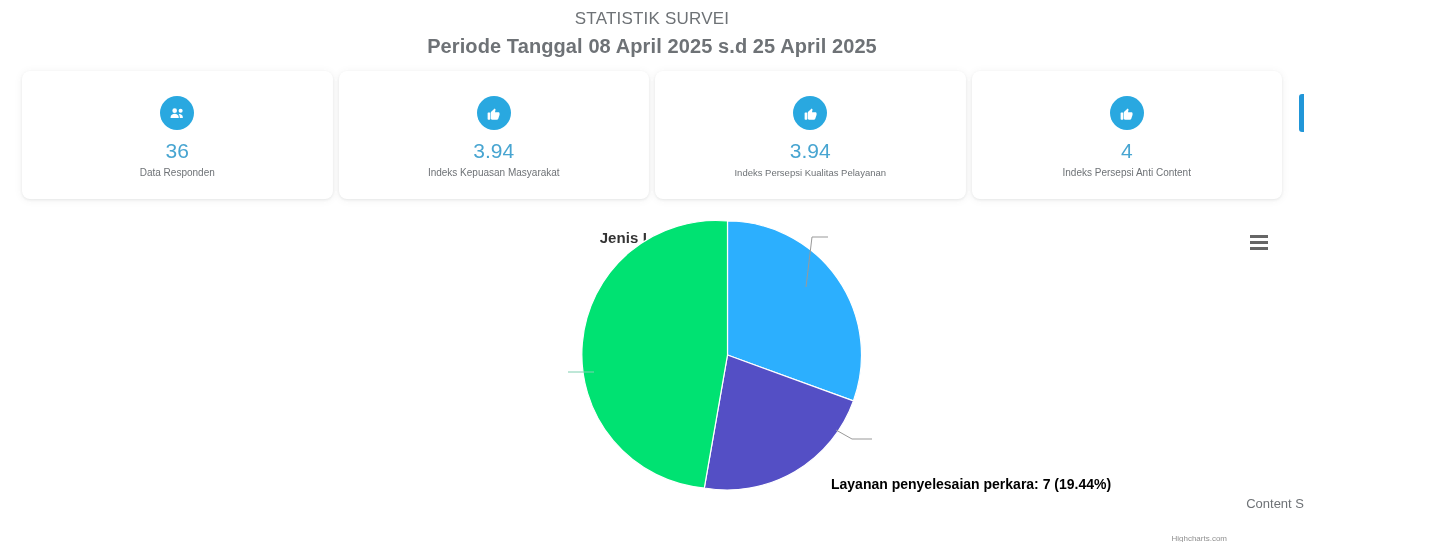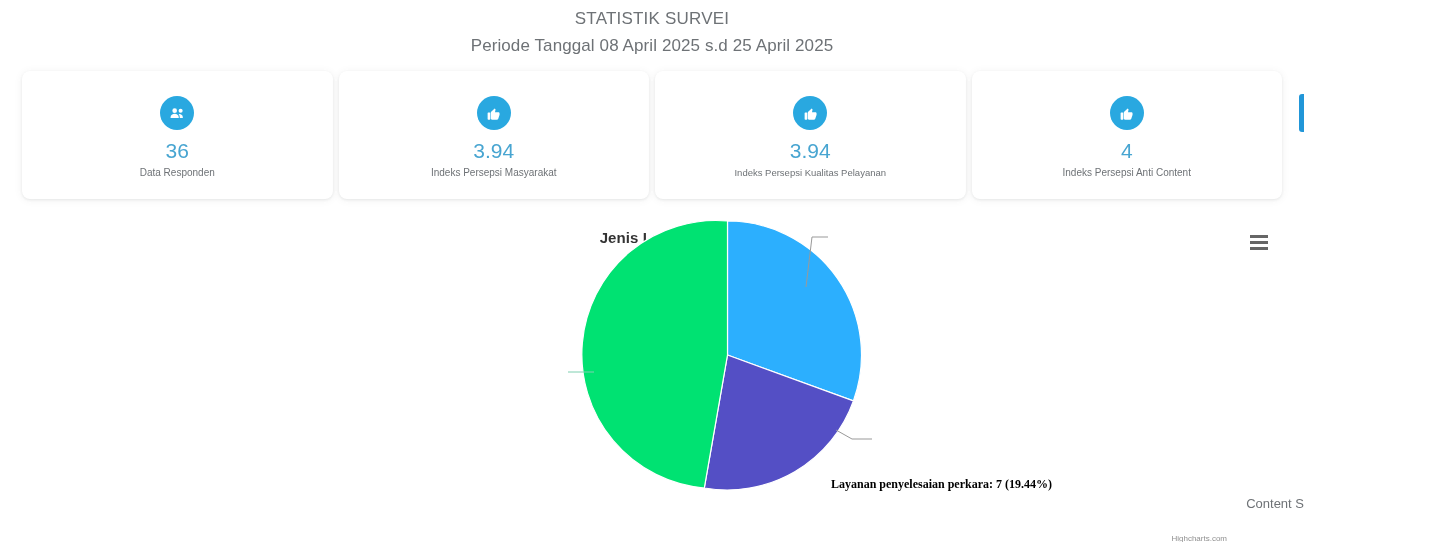--- a/index.html
+++ b/index.html
@@ -24,24 +24,24 @@
     padding-top: 8px;
   }
   .header-title {
     font-size: 17px;
     color: #6e7276;
     letter-spacing: .2px;
     font-weight: 400;
     line-height: 22px;
   }
   .header-subtitle {
-    font-size: 17px;
+    font-size: 20px;
     color: #6e7276;
     letter-spacing: .1px;
-    font-weight: 400;
+    font-weight: 700;
     line-height: 26px;
     margin-top: 3px;
   }
 
   
   .cards-row {
     display: flex;
     gap: 6px;
     padding: 0 22px;
     margin-top: 12px;
@@ -124,22 +124,22 @@
     position: absolute;
     left: 0;
     top: 0;
     width: 1453px;
     height: 340px;
   }
   .chart-area svg { display: block; }
 
   .pie-label {
     position: absolute;
-    font-family: Liberation Serif, serif;
-    font-size: 12px;
+    font-family: Liberation Sans, sans-serif;
+    font-size: 14px;
     font-weight: bold;
     color: #000000;
     white-space: nowrap;
     line-height: 12px;
   }
   #label-perkara   { left: 831px; top: 261px; }
 
   
   .content-credit {
     position: absolute;
@@ -196,21 +196,21 @@
     </div>
 
     <div class="stat-card">
       <div class="stat-icon">
         <svg width="15" height="15" viewBox="0 0 24 24" fill="#ffffff" aria-hidden="true">
           <path d="M9.2 21.8h8.1c1.1 0 2-.6 2.3-1.6l2-5.9c.1-.3.1-.5.1-.8v-1.7c0-1-.9-1.8-2-1.8h-5.3l.8-3.9.02-.3c0-.4-.17-.8-.45-1.1l-.9-.9-5.6 5.5c-.4.4-.65.9-.65 1.5v9.1c0 1 .9 1.9 2 1.9z"></path>
           <rect x="2.6" y="10.2" width="4.2" height="11.6" rx="1"></rect>
         </svg>
       </div>
       <div class="stat-value">3.94</div>
-      <div class="stat-label">Indeks Persepsi Masyarakat</div>
+      <div class="stat-label">Indeks Kepuasan Masyarakat</div>
     </div>
 
     <div class="stat-card">
       <div class="stat-icon">
         <svg width="15" height="15" viewBox="0 0 24 24" fill="#ffffff" aria-hidden="true">
           <path d="M9.2 21.8h8.1c1.1 0 2-.6 2.3-1.6l2-5.9c.1-.3.1-.5.1-.8v-1.7c0-1-.9-1.8-2-1.8h-5.3l.8-3.9.02-.3c0-.4-.17-.8-.45-1.1l-.9-.9-5.6 5.5c-.4.4-.65.9-.65 1.5v9.1c0 1 .9 1.9 2 1.9z"></path>
           <rect x="2.6" y="10.2" width="4.2" height="11.6" rx="1"></rect>
         </svg>
       </div>
       <div class="stat-value">3.94</div>

